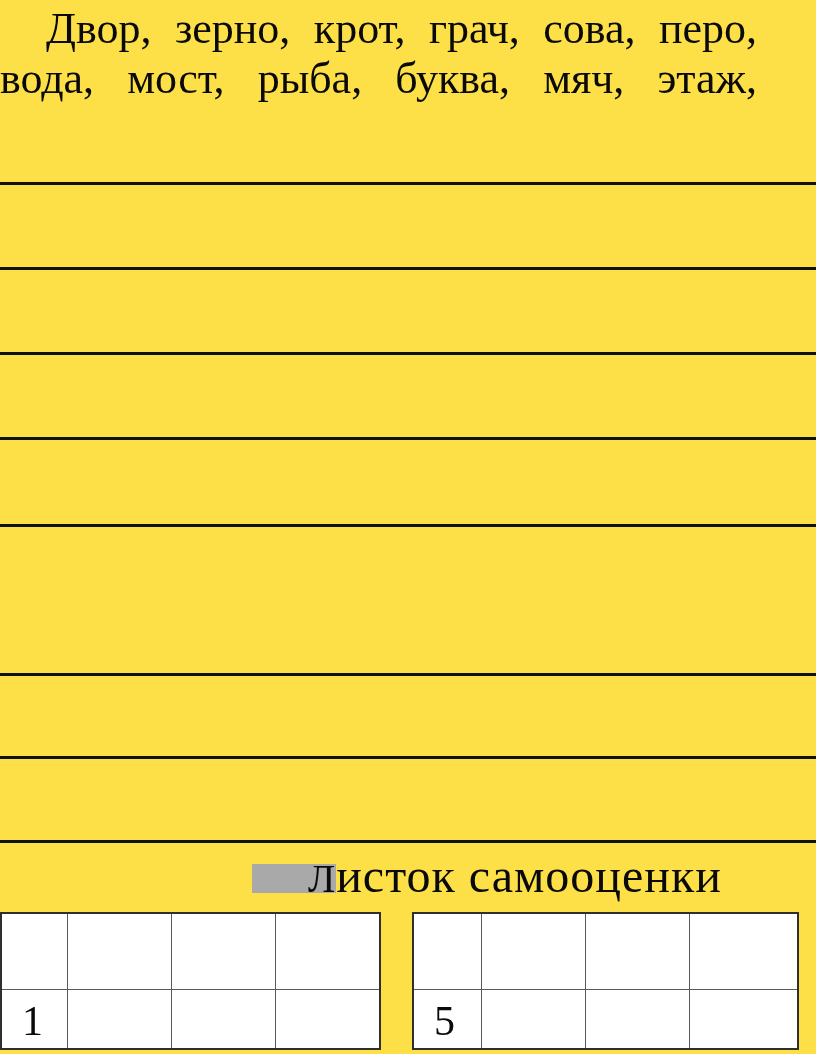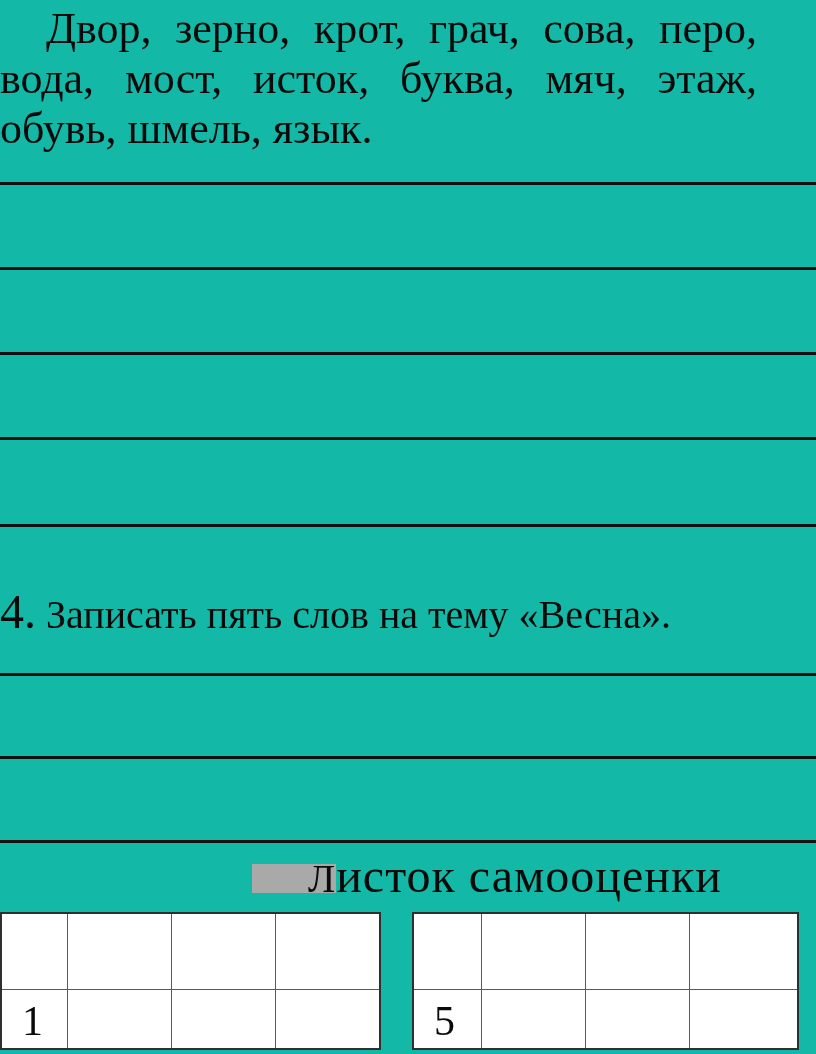--- a/index.html
+++ b/index.html
@@ -1,19 +1,19 @@
 <!DOCTYPE html>
 <html><head>
 <meta charset="utf-8">
 <style>
   html,body{margin:0;padding:0;background:#ffffff;}
   .page{
     position:relative;
     width:816px;height:1054px;
-    background:#14b8a6;
+    background:#fde047;
     overflow:hidden;
     font-family:"Liberation Serif","DejaVu Serif",serif;
     color:#0a0a0a;
   }
 
   
   .para{
     position:absolute;top:4px;left:0;width:757px;
     font-size:44px;line-height:50px;margin:0;
   }
@@ -71,31 +71,29 @@
     font-size:42px;line-height:1;
   }
 </style>
 </head>
 <body>
 
 <div class="page">
 
   <p class="para">
     <span class="jl indent">Двор, зерно, крот, грач, сова, перо,</span>
-    <span class="jl">вода, мост, исток, буква, мяч, этаж,</span>
-    <span class="ll">обувь, шмель, язык.</span>
+    <span class="jl">вода, мост, рыба, буква, мяч, этаж,</span>
   </p>
 
   <div class="wline" style="top:182px"></div>
   <div class="wline" style="top:267px"></div>
   <div class="wline" style="top:352px"></div>
   <div class="wline" style="top:437px"></div>
   <div class="wline" style="top:524px"></div>
 
-  <div class="task"><span class="tasknum">4.</span> <span>Записать пять слов на тему «Весна».</span></div>
 
   <div class="wline" style="top:673px"></div>
   <div class="wline" style="top:756px"></div>
   <div class="wline" style="top:840px"></div>
 
   <div class="heading"><span class="hl">Л</span><span>исток самооценки</span></div>
 
   <div class="tbl tbl-left">
     <div class="cell"></div>
     <div class="cell"></div>

